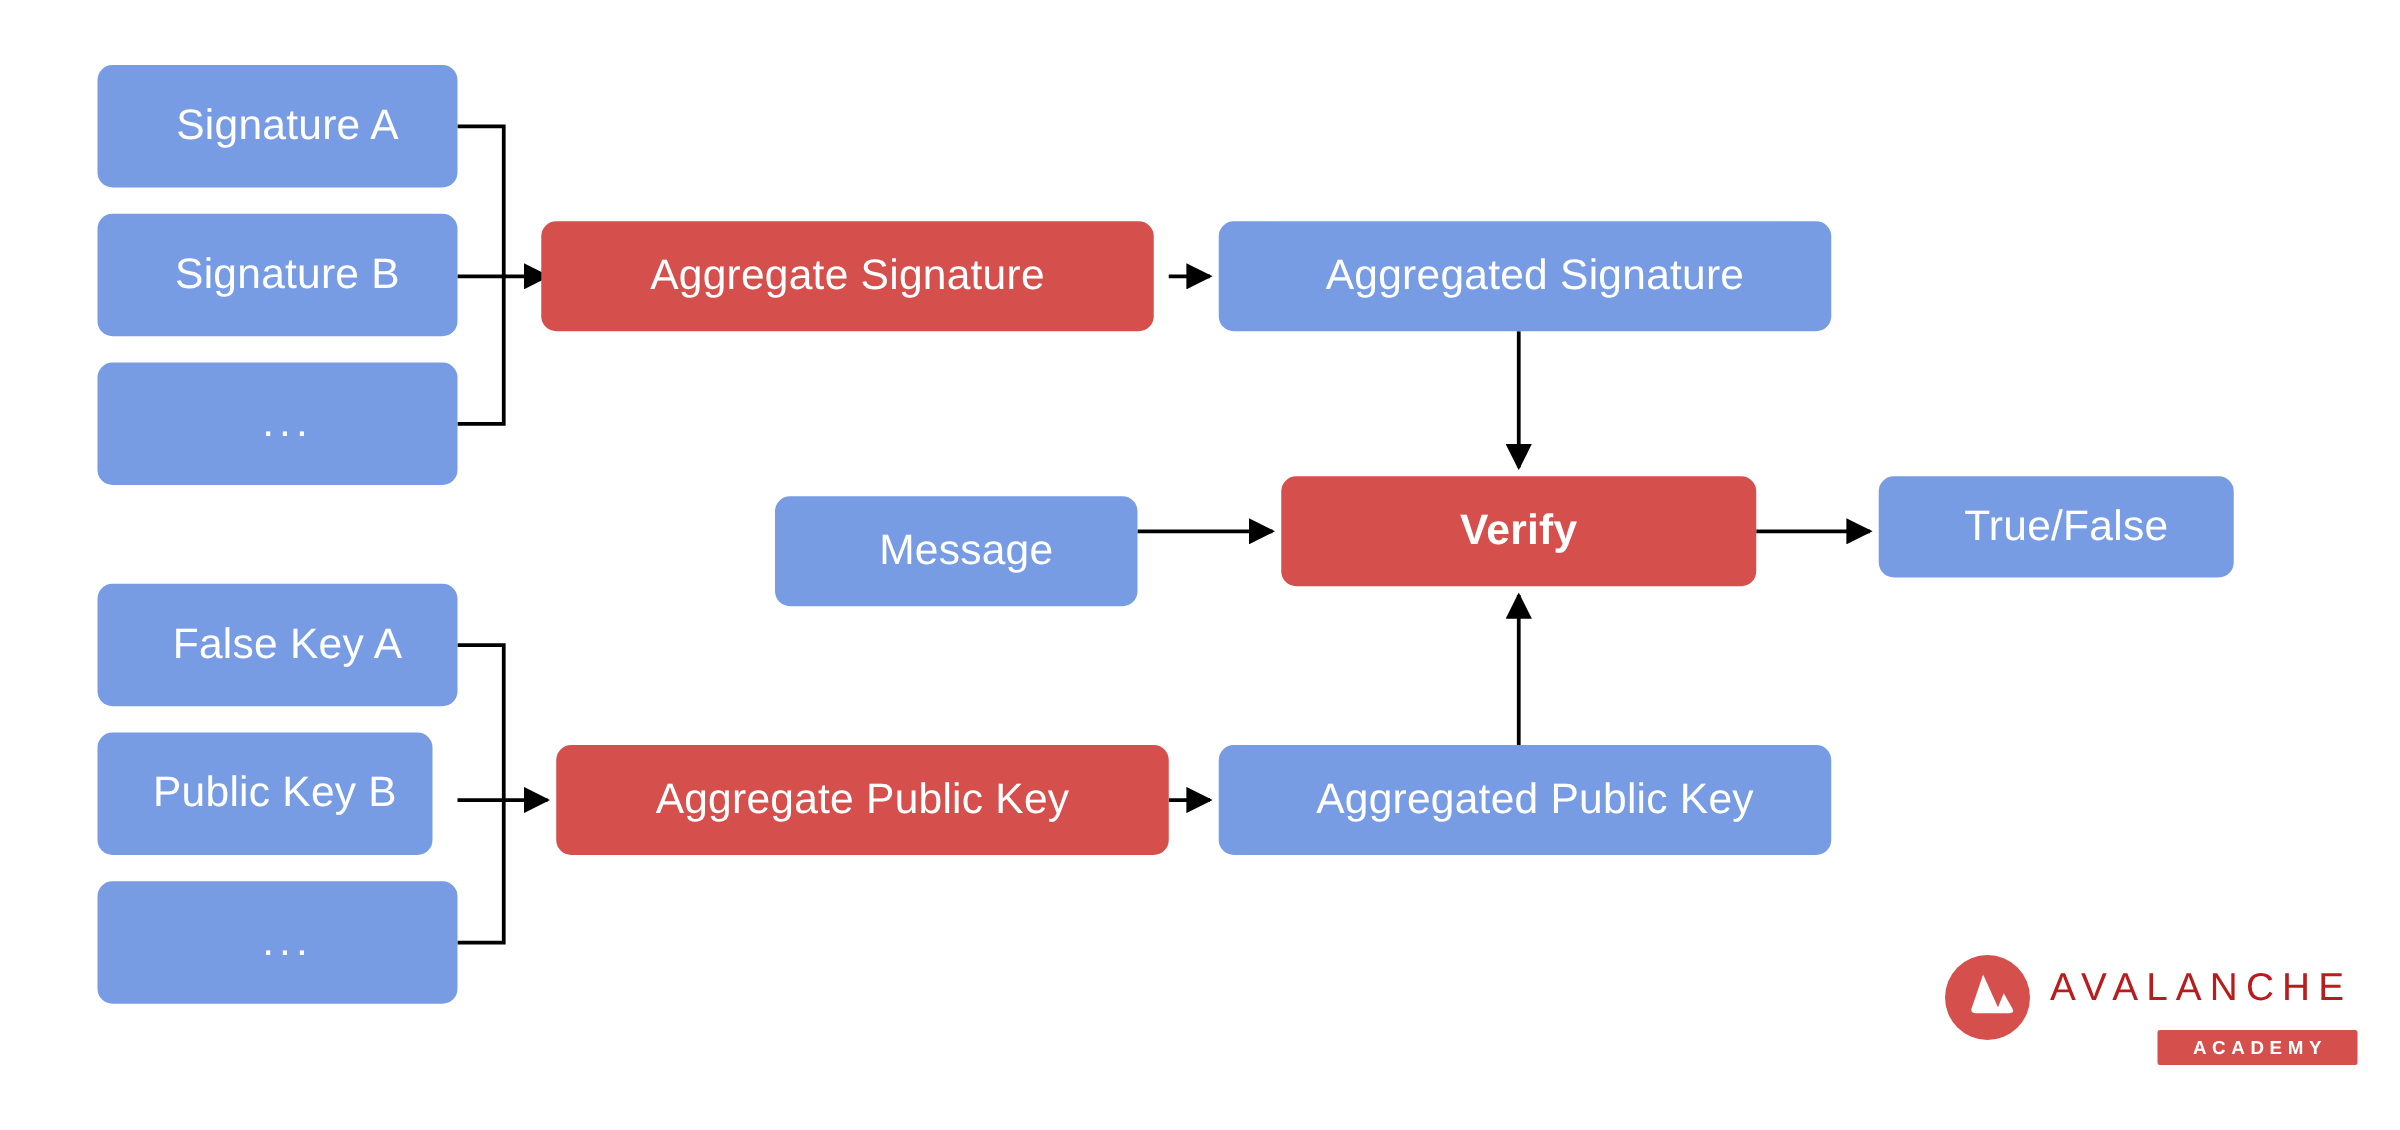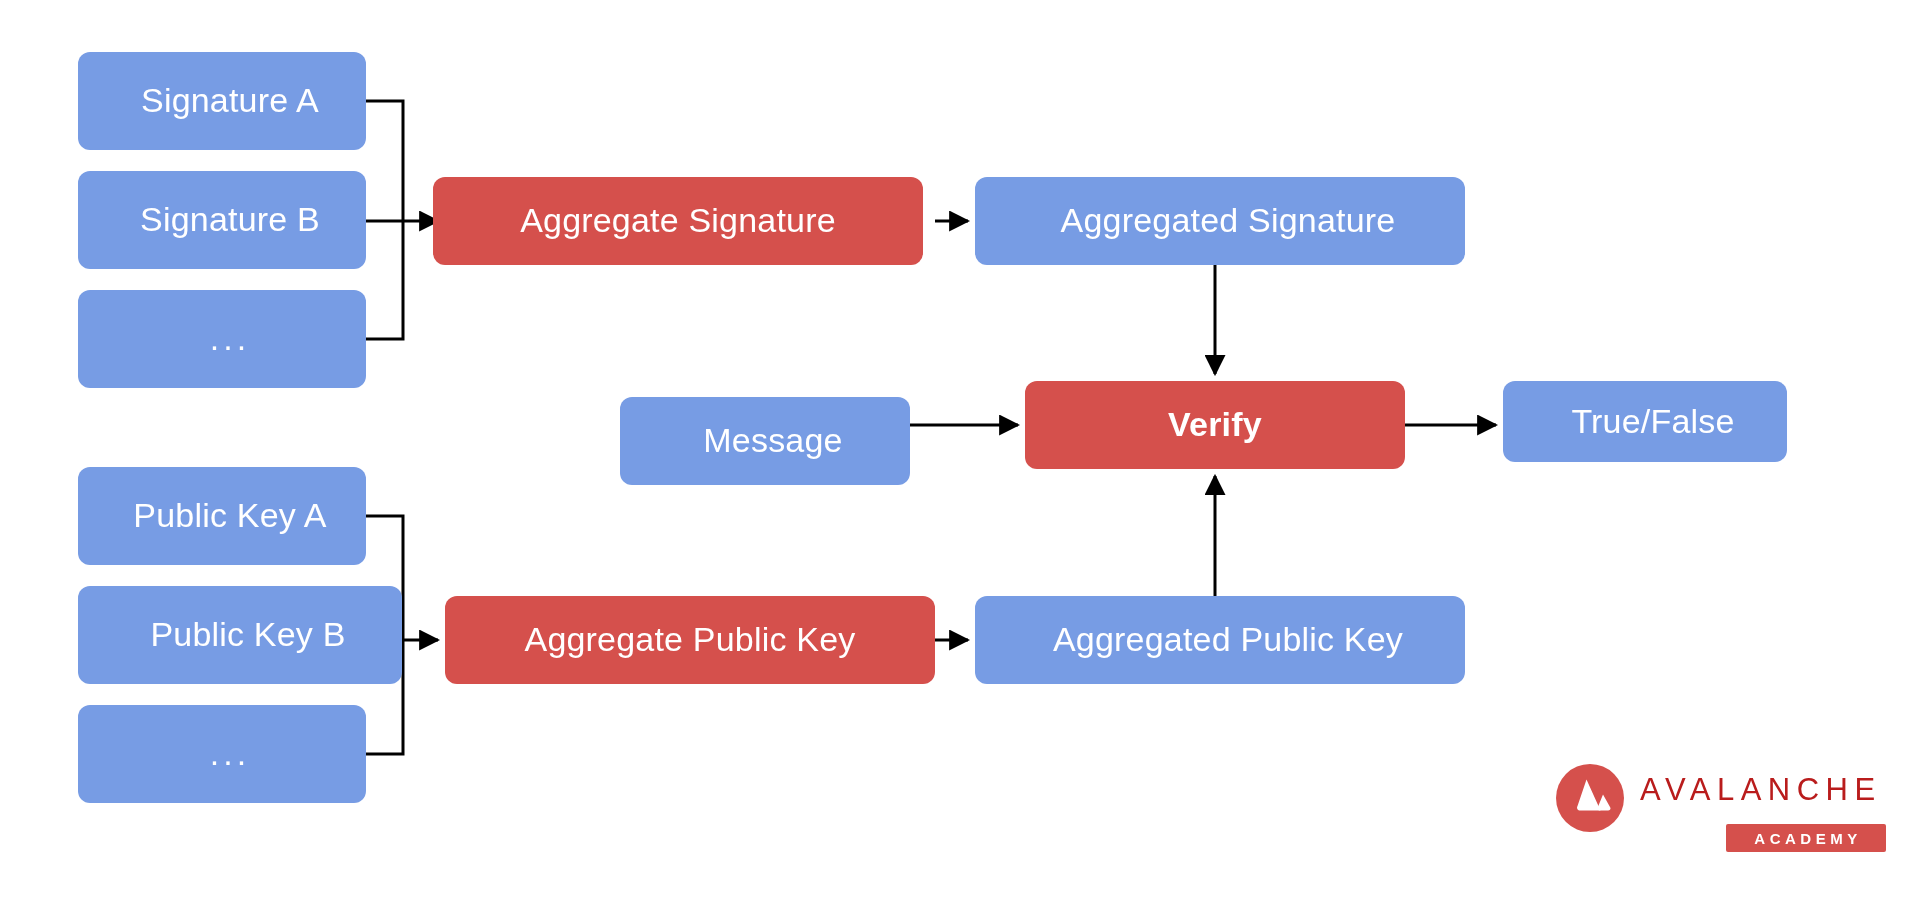--- a/index.html
+++ b/index.html
@@ -177,24 +177,24 @@
 
   <div class="node red bold" style="left:1025px; top:381px; width:380px; height:88px;">
     <span>Verify</span>
   </div>
 
   <div class="node blue" style="left:1503px; top:381px; width:284px; height:81px;">
     <span>True/False</span>
   </div>
 
   <div class="node blue" style="left:78px; top:467px; width:288px; height:98px;">
-    <span>Public Key A</span>
-  </div>
-
-  <div class="node blue" style="left:78px; top:586px; width:324px; height:98px;">
+    <span>False Key A</span>
+  </div>
+
+  <div class="node blue" style="left:78px; top:586px; width:268px; height:98px;">
     <span>Public Key B</span>
   </div>
 
   <div class="node blue ellipsis" style="left:78px; top:705px; width:288px; height:98px;">
     <span>...</span>
   </div>
 
   <div class="node red" style="left:445px; top:596px; width:490px; height:88px;">
     <span>Aggregate Public Key</span>
   </div>

